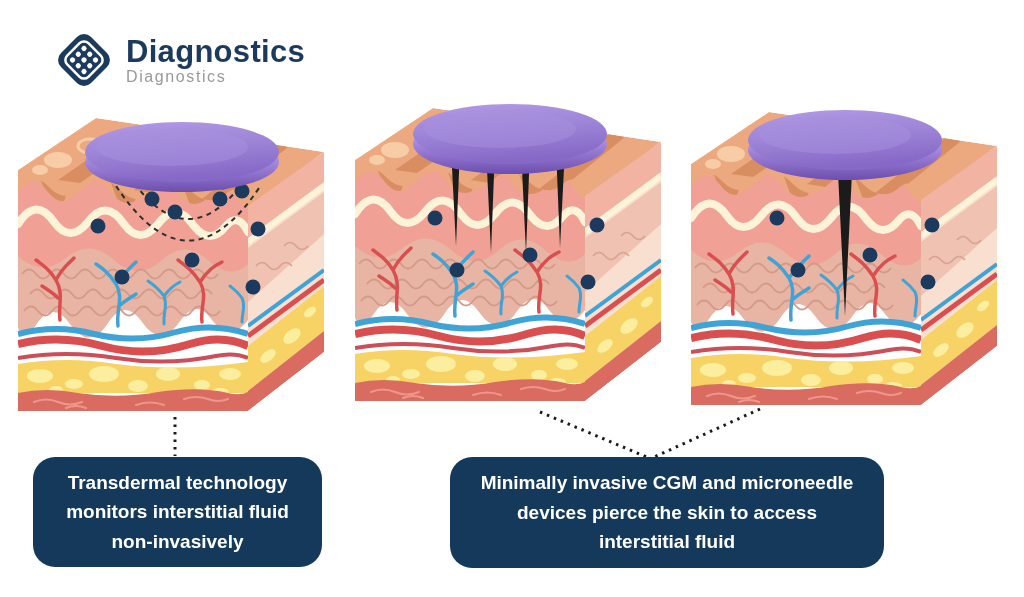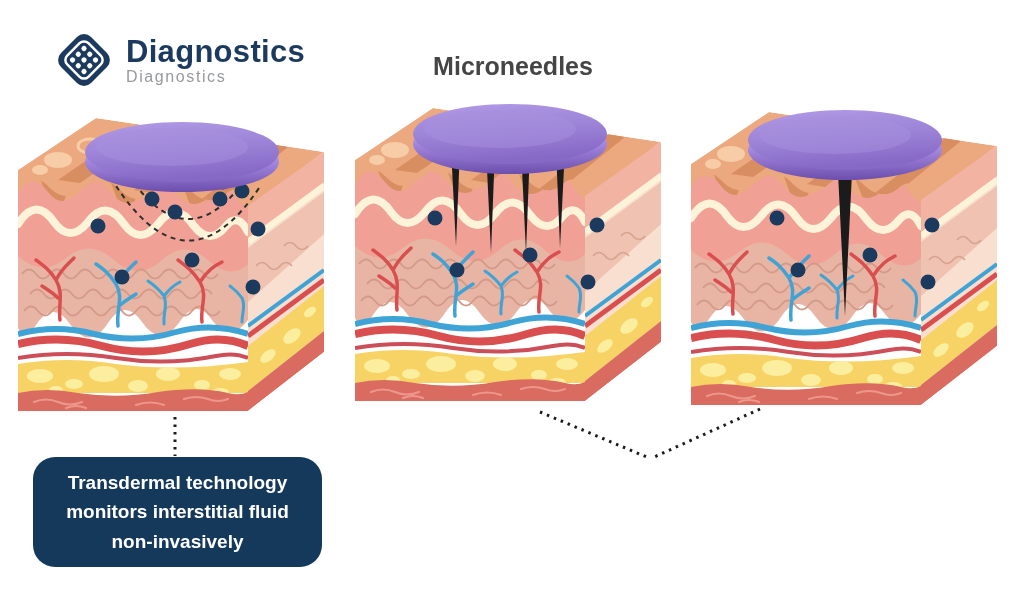--- a/index.html
+++ b/index.html
@@ -164,21 +164,20 @@
             <circle cx="30.5" cy="30.5" r="2.1"></circle>
         </g>
       </g>
     </svg>
     <div class="logo-text">
       <div class="logo-brand">Diagnostics</div>
       <div class="logo-sub">Diagnostics</div>
     </div>
   </div>
 
-  <div class="heading heading-mid">Microneedles</div>
 
   <svg class="panel-art" style="left:6px;top:106px" width="330" height="310" viewBox="0 0 330 310">
     <use href="#skin-block"></use>
     <g fill="none" stroke="#2E2E2E" stroke-width="2" stroke-dasharray="5 4.5">
       <path d="M105,72 Q179,192 253,82"></path>
       <path d="M123,70 Q179,152 236,78"></path>
     </g>
     <g fill="var(--glucose-dot-navy)">
       <circle cx="107" cy="64" r="7.5"></circle>
         <circle cx="222" cy="71" r="7.5"></circle>
@@ -232,14 +231,17 @@
     <g stroke="var(--connector-black)" stroke-width="3" stroke-dasharray="2.5 5" fill="none">
       <path d="M175,417 L175,456"></path>
       <path d="M540,412 L649,458"></path>
       <path d="M760,409 L652,458"></path>
     </g>
   </svg>
 
   <div class="caption caption-left">Transdermal technology
 monitors interstitial fluid
 non-invasively</div>
+  <div class="caption caption-right">Minimally invasive CGM and microneedle
+devices pierce the skin to access
+interstitial fluid</div>
 
 </div>
 
 </body></html>

